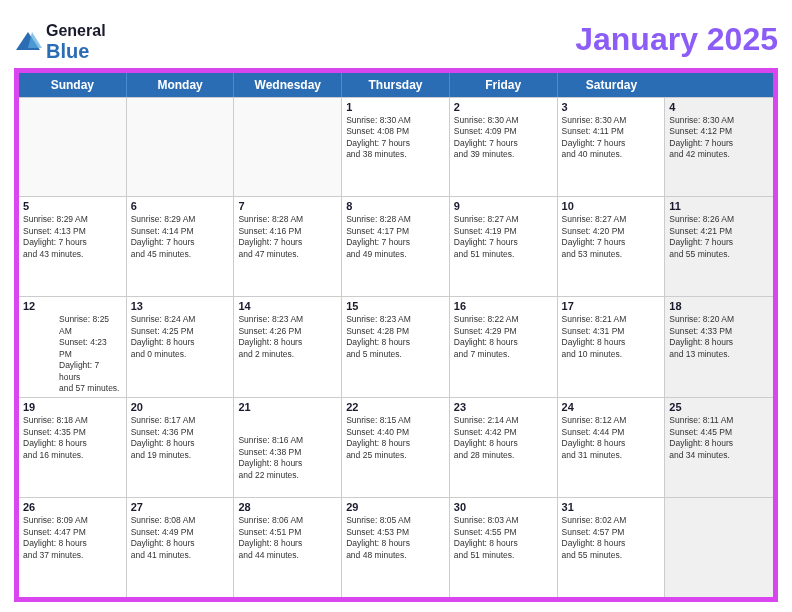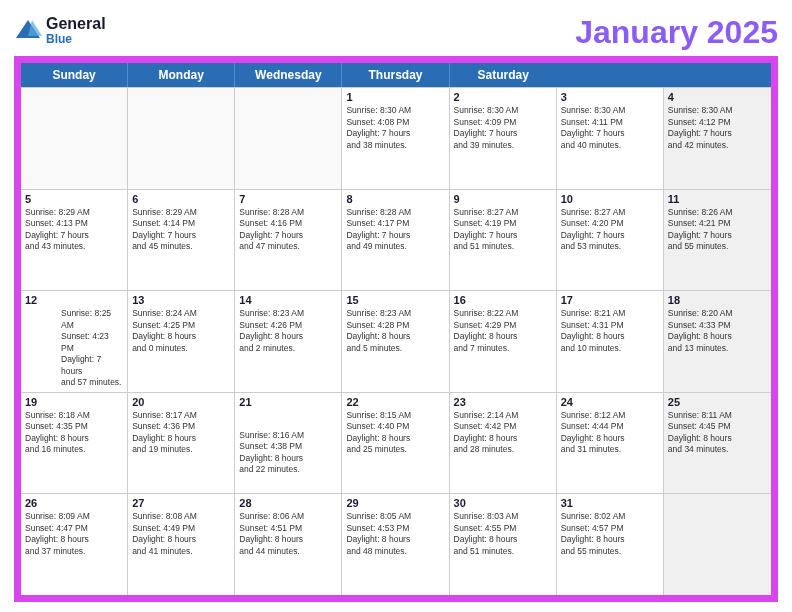--- a/index.html
+++ b/index.html
@@ -9,21 +9,21 @@
       width: 792px;
       height: 612px;
       overflow: hidden;
     }
     .page {
       width: 792px;
       height: 612px;
       background: #fff;
       display: flex;
       flex-direction: column;
-      padding: 15px 14px 10px 14px;
+      padding: 22px 14px 10px 14px;
     }
     .header {
       display: flex;
       justify-content: space-between;
       align-items: flex-start;
       margin-bottom: 6px;
     }
     .logo {
       display: flex;
       align-items: center;
@@ -33,21 +33,21 @@
       display: flex;
       flex-direction: column;
       line-height: 1.1;
     }
     .logo-general {
       font-size: 16px;
       font-weight: bold;
       color: #1a1a2e;
     }
     .logo-blue {
-      font-size: 12px;
+      font-size: 20px;
       font-weight: bold;
       color: #2a6db5;
     }
     .logo-icon {
       width: 28px;
       height: 28px;
     }
     .title-area {
       text-align: right;
     }
@@ -58,21 +58,21 @@
       line-height: 1.1;
     }
     .location {
       font-size: 13px;
       color: #333;
     }
     .calendar {
       flex: 1;
       display: flex;
       flex-direction: column;
-      border: 7px solid #d946ef;
+      border: 5px solid #d946ef;
     }
     .cal-header {
       display: grid;
       grid-template-columns: repeat(7, 1fr);
       background: #2a6db5;
     }
     .cal-header-cell {
       color: #fff;
       font-size: 12px;
       font-weight: bold;
@@ -136,20 +136,21 @@
       <div class="month-title">January 2025</div>
     </div>
   </div>
 
   <div class="calendar">
     <div class="cal-header" id="cal-header">
         <div class="cal-header-cell">Sunday</div>
         <div class="cal-header-cell">Monday</div>
         <div class="cal-header-cell">Wednesday</div>
         <div class="cal-header-cell">Thursday</div>
+        <div class="cal-header-cell">Friday</div>
         <div class="cal-header-cell">Saturday</div>
       </div>
     <div class="cal-body" id="cal-body">
         <div class="cal-row">
           <div class="cal-cell empty"></div>
           <div class="cal-cell empty"></div>
           <div class="cal-cell empty"></div>
           <div class="cal-cell">
             <div class="day-number">1</div>
             <div class="cell-text" style="white-space: pre-line;">Sunrise: 8:30 AM

